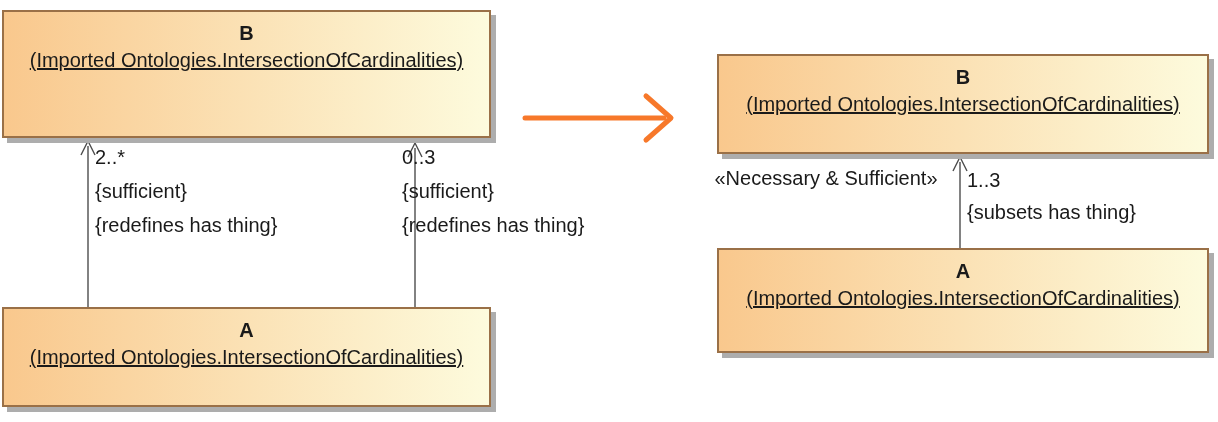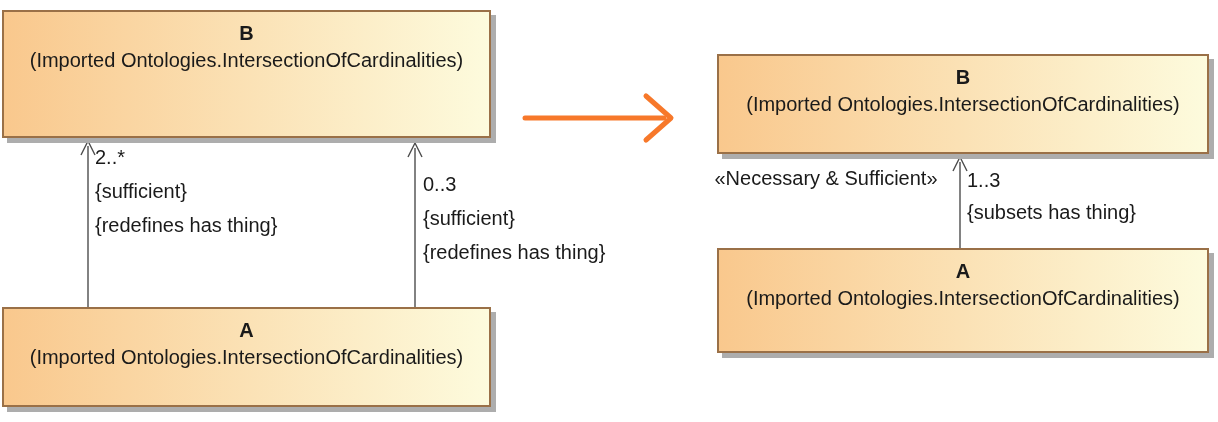--- a/index.html
+++ b/index.html
@@ -23,36 +23,37 @@
   }
   .uml-box .cls-title {
     font-size: 20px;
     font-weight: bold;
     line-height: 26px;
     padding-top: 8px;
   }
   .uml-box .cls-qualifier {
     font-size: 20px;
     line-height: 28px;
+    text-decoration: underline;
   }
 
   .box-b-left  { left: 2px;   top: 10px;  width: 489px; height: 128px; }
   .box-a-left  { left: 2px;   top: 307px; width: 489px; height: 100px; }
   .box-b-right { left: 717px; top: 54px;  width: 492px; height: 100px; }
   .box-a-right { left: 717px; top: 248px; width: 492px; height: 105px; }
 
   .edge-label {
     position: absolute;
     font-size: 20px;
     color: var(--text, #1a1a1a);
     white-space: nowrap;
   }
   .edge-label span { display: block; }
   .assoc-left-labels  { left: 95px;  top: 140px; line-height: 34px; }
-  .assoc-right-labels { left: 423px; top: 140px; line-height: 34px; margin-top: 27px; }
+  .assoc-right-labels { left: 402px; top: 140px; line-height: 34px; }
   .stereotype-label   { left: 697px; top: 166px; width: 258px; text-align: center; line-height: 24px; }
   .assoc-r2-labels    { left: 967px; top: 164px; line-height: 32px; }
 
   svg.overlay { position: absolute; inset: 0; pointer-events: none; }
   .connector { stroke: var(--connector, #4d4d4d); stroke-width: 1.4; fill: none; }
   .transform-arrow-stroke { stroke: var(--transform-arrow, #f7782a); stroke-width: 5; fill: none; stroke-linecap: round; stroke-linejoin: round; }
 </style>
 </head>
 <body>
 

